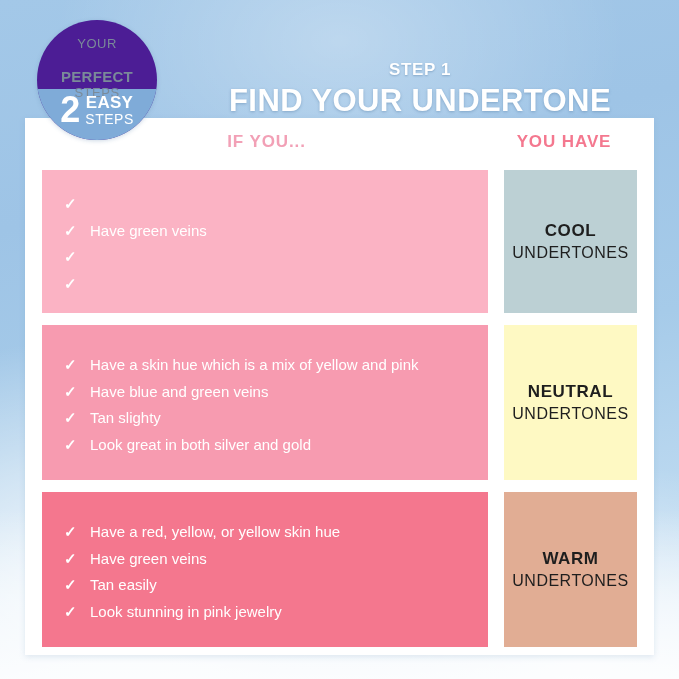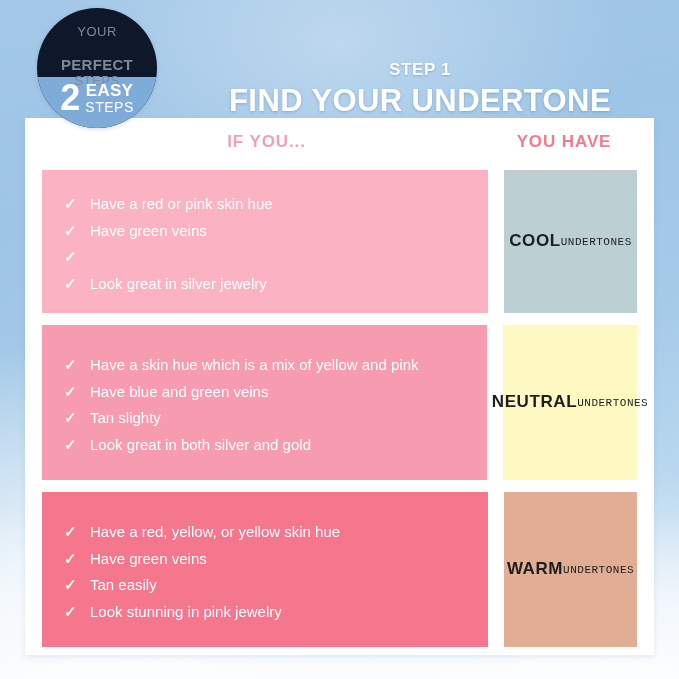--- a/index.html
+++ b/index.html
@@ -56,25 +56,25 @@
     letter-spacing: 0.4px;
     line-height: 1.12;
     margin-top: 4px;
     text-shadow: 0 1px 3px rgba(80,120,160,0.45);
   }
 
   
   #badge {
     position: absolute;
     left: 37px;
-    top: 8px;
+    top: 20px;
     width: 120px;
     height: 120px;
     border-radius: 50%;
-    background: #0f172a;
+    background: #4c1d95;
     overflow: hidden;
     box-shadow: 0 1px 4px rgba(90,130,170,0.30);
     z-index: 5;
   }
   #badge-bottom {
     position: absolute;
     left: 0; right: 0;
     top: 69px;
     bottom: 0;
     background: #7fabd8;
@@ -185,38 +185,37 @@
     font-weight: bold;
     line-height: 1.30;
     color: #ffffff;
   }
   .criteria-text { flex: 1 1 auto; }
 
   .swatch {
     width: 134px;
     box-sizing: border-box;
     display: flex;
-    flex-direction: row;
+    flex-direction: column;
     align-items: center;
     justify-content: center;
   }
   .swatch-title {
     font-size: 17px;
     font-weight: bold;
     letter-spacing: 0.6px;
     color: #1e1e1e;
     line-height: 1.2;
   }
   .swatch-sub {
-    font-size: 11px;
+    font-size: 16px;
     letter-spacing: 0.5px;
     color: #1e1e1e;
     margin-top: 2px;
     line-height: 1.2;
-    font-family: Liberation Mono, monospace;
   }
 </style>
 </head>
 <body>
 
 <div id="sky"></div>
 <div id="sky-haze"></div>
 
 <div id="header">
   <div id="step-label">STEP 1</div>
@@ -243,32 +242,30 @@
 
   <div id="col-headers">
     <div id="hdr-if-you">IF YOU...</div>
     <div id="hdr-you-have">YOU HAVE</div>
   </div>
 
   <div class="row" id="row-0">
     <div class="criteria-box">
       <div class="criteria-item">
         <span class="check-icon">✓</span>
-        <span class="criteria-text">Have a red or pink skin hue</span>
       </div>
       <div class="criteria-item">
         <span class="check-icon">✓</span>
         <span class="criteria-text">Have green veins</span>
       </div>
       <div class="criteria-item">
         <span class="check-icon">✓</span>
       </div>
       <div class="criteria-item">
         <span class="check-icon">✓</span>
-        <span class="criteria-text">Look great in silver jewelry</span>
       </div>
     </div>
     <div class="swatch" style="background-color: rgb(188, 208, 212);">
       <div class="swatch-title">COOL</div>
       <div class="swatch-sub">UNDERTONES</div>
     </div>
   </div>
 
   <div class="row" id="row-1">
     <div class="criteria-box">

